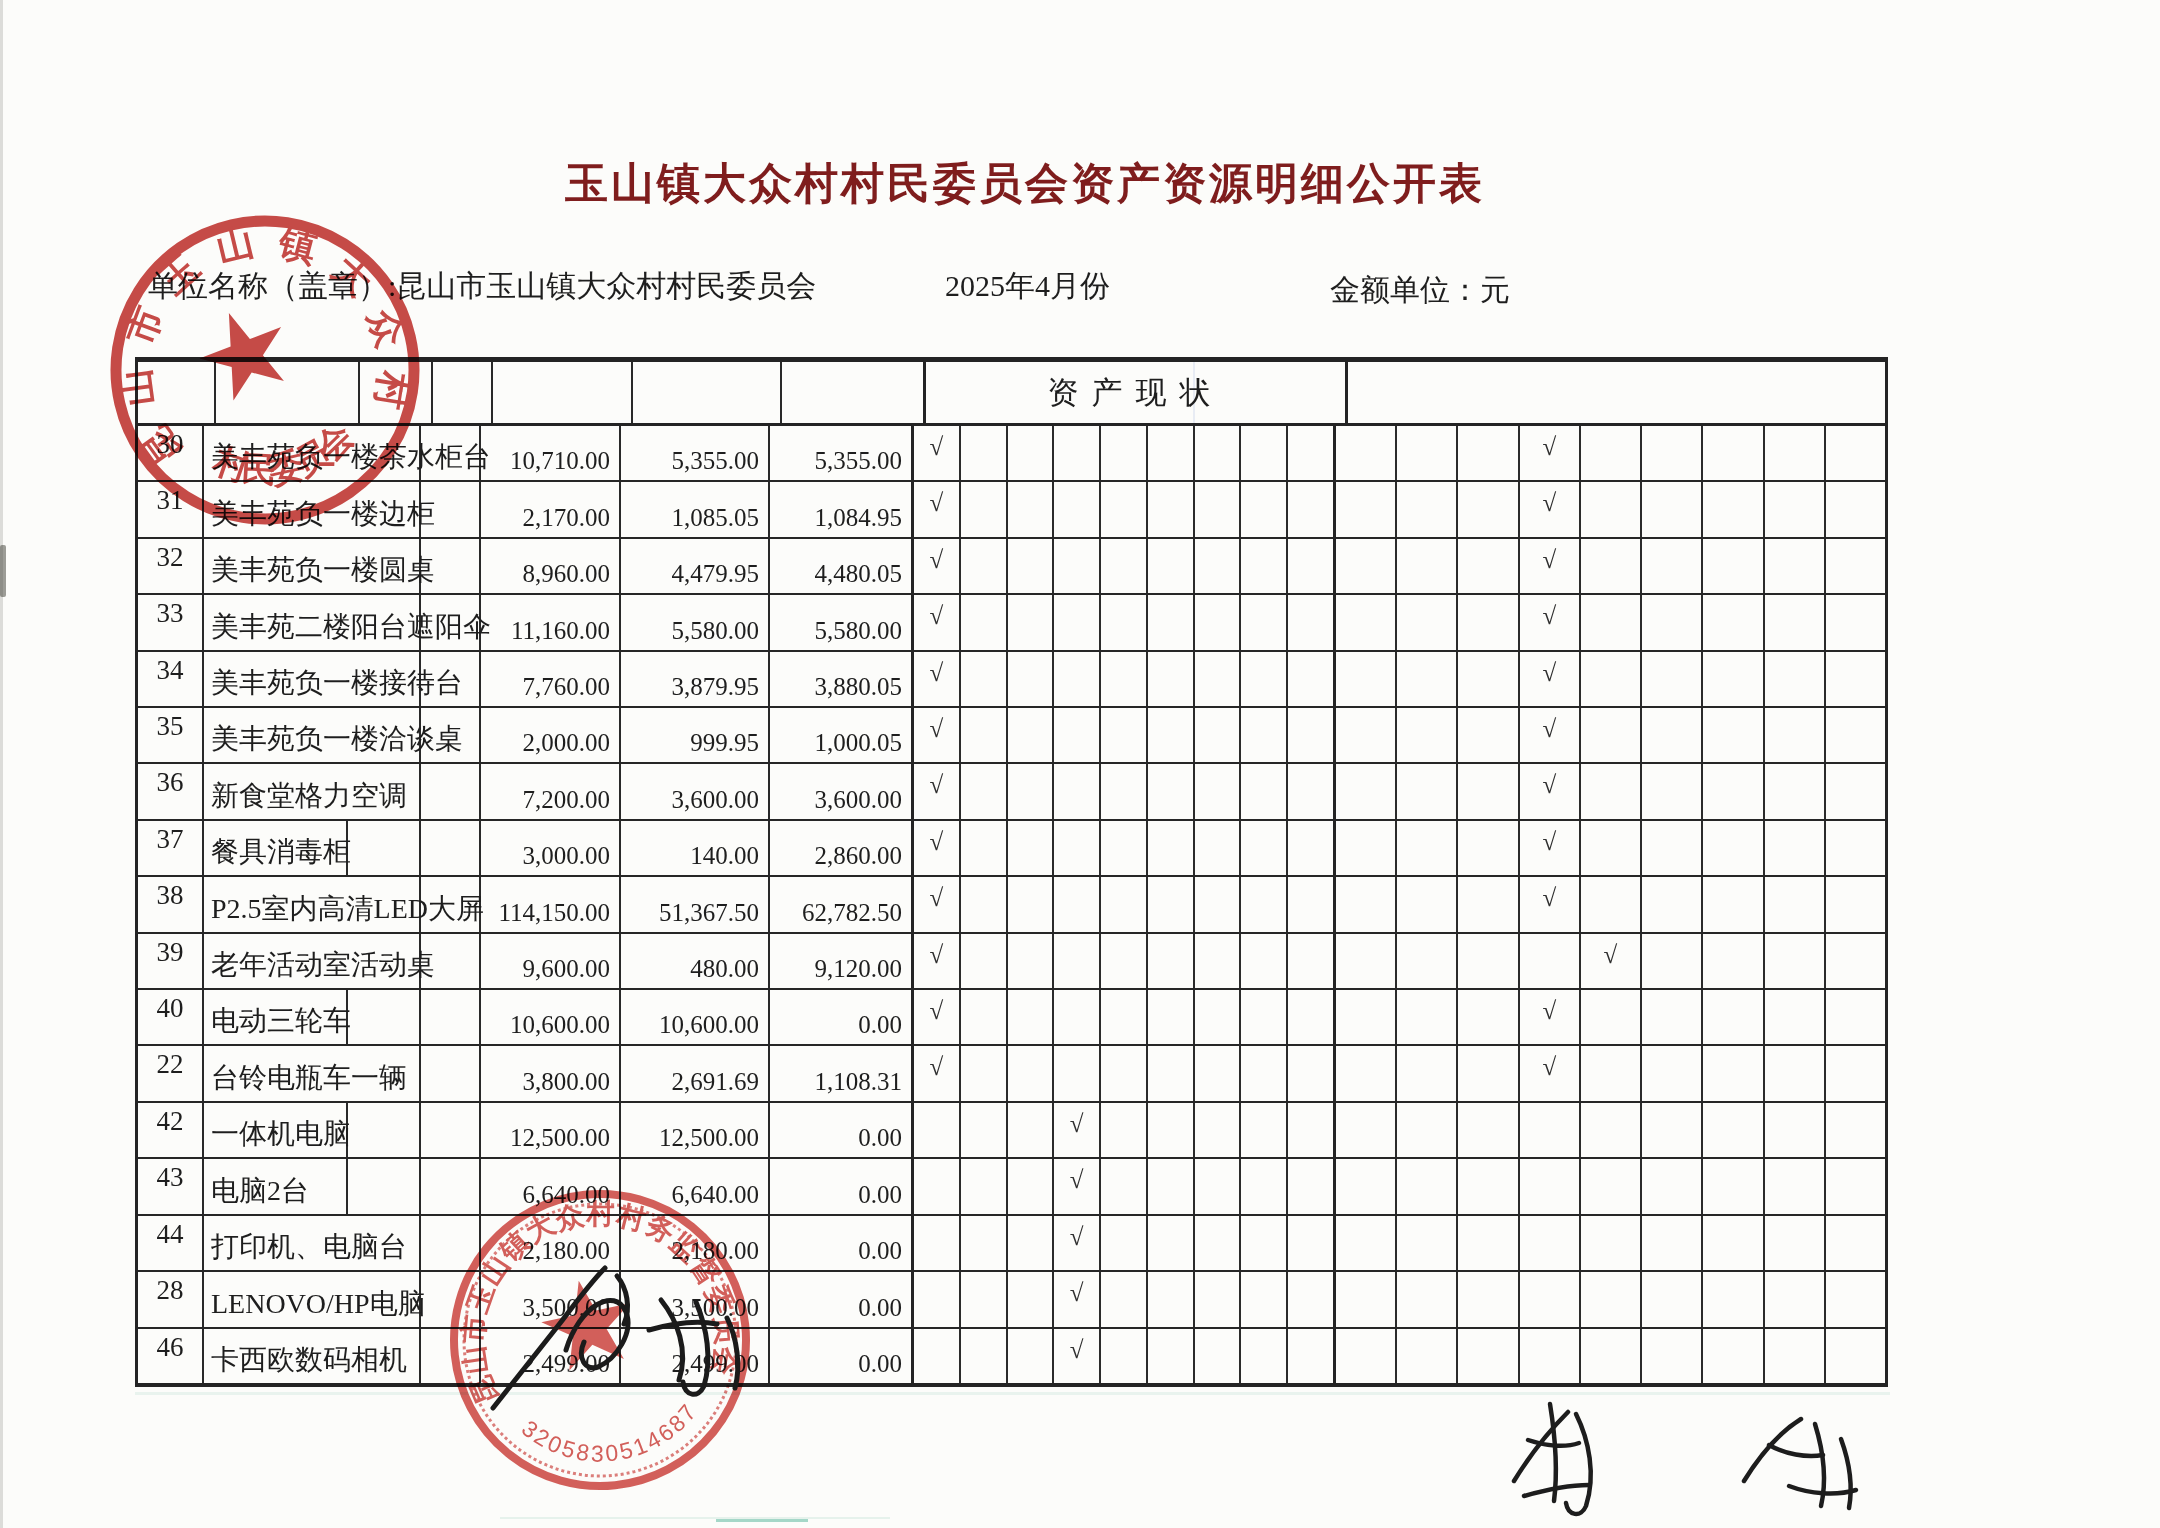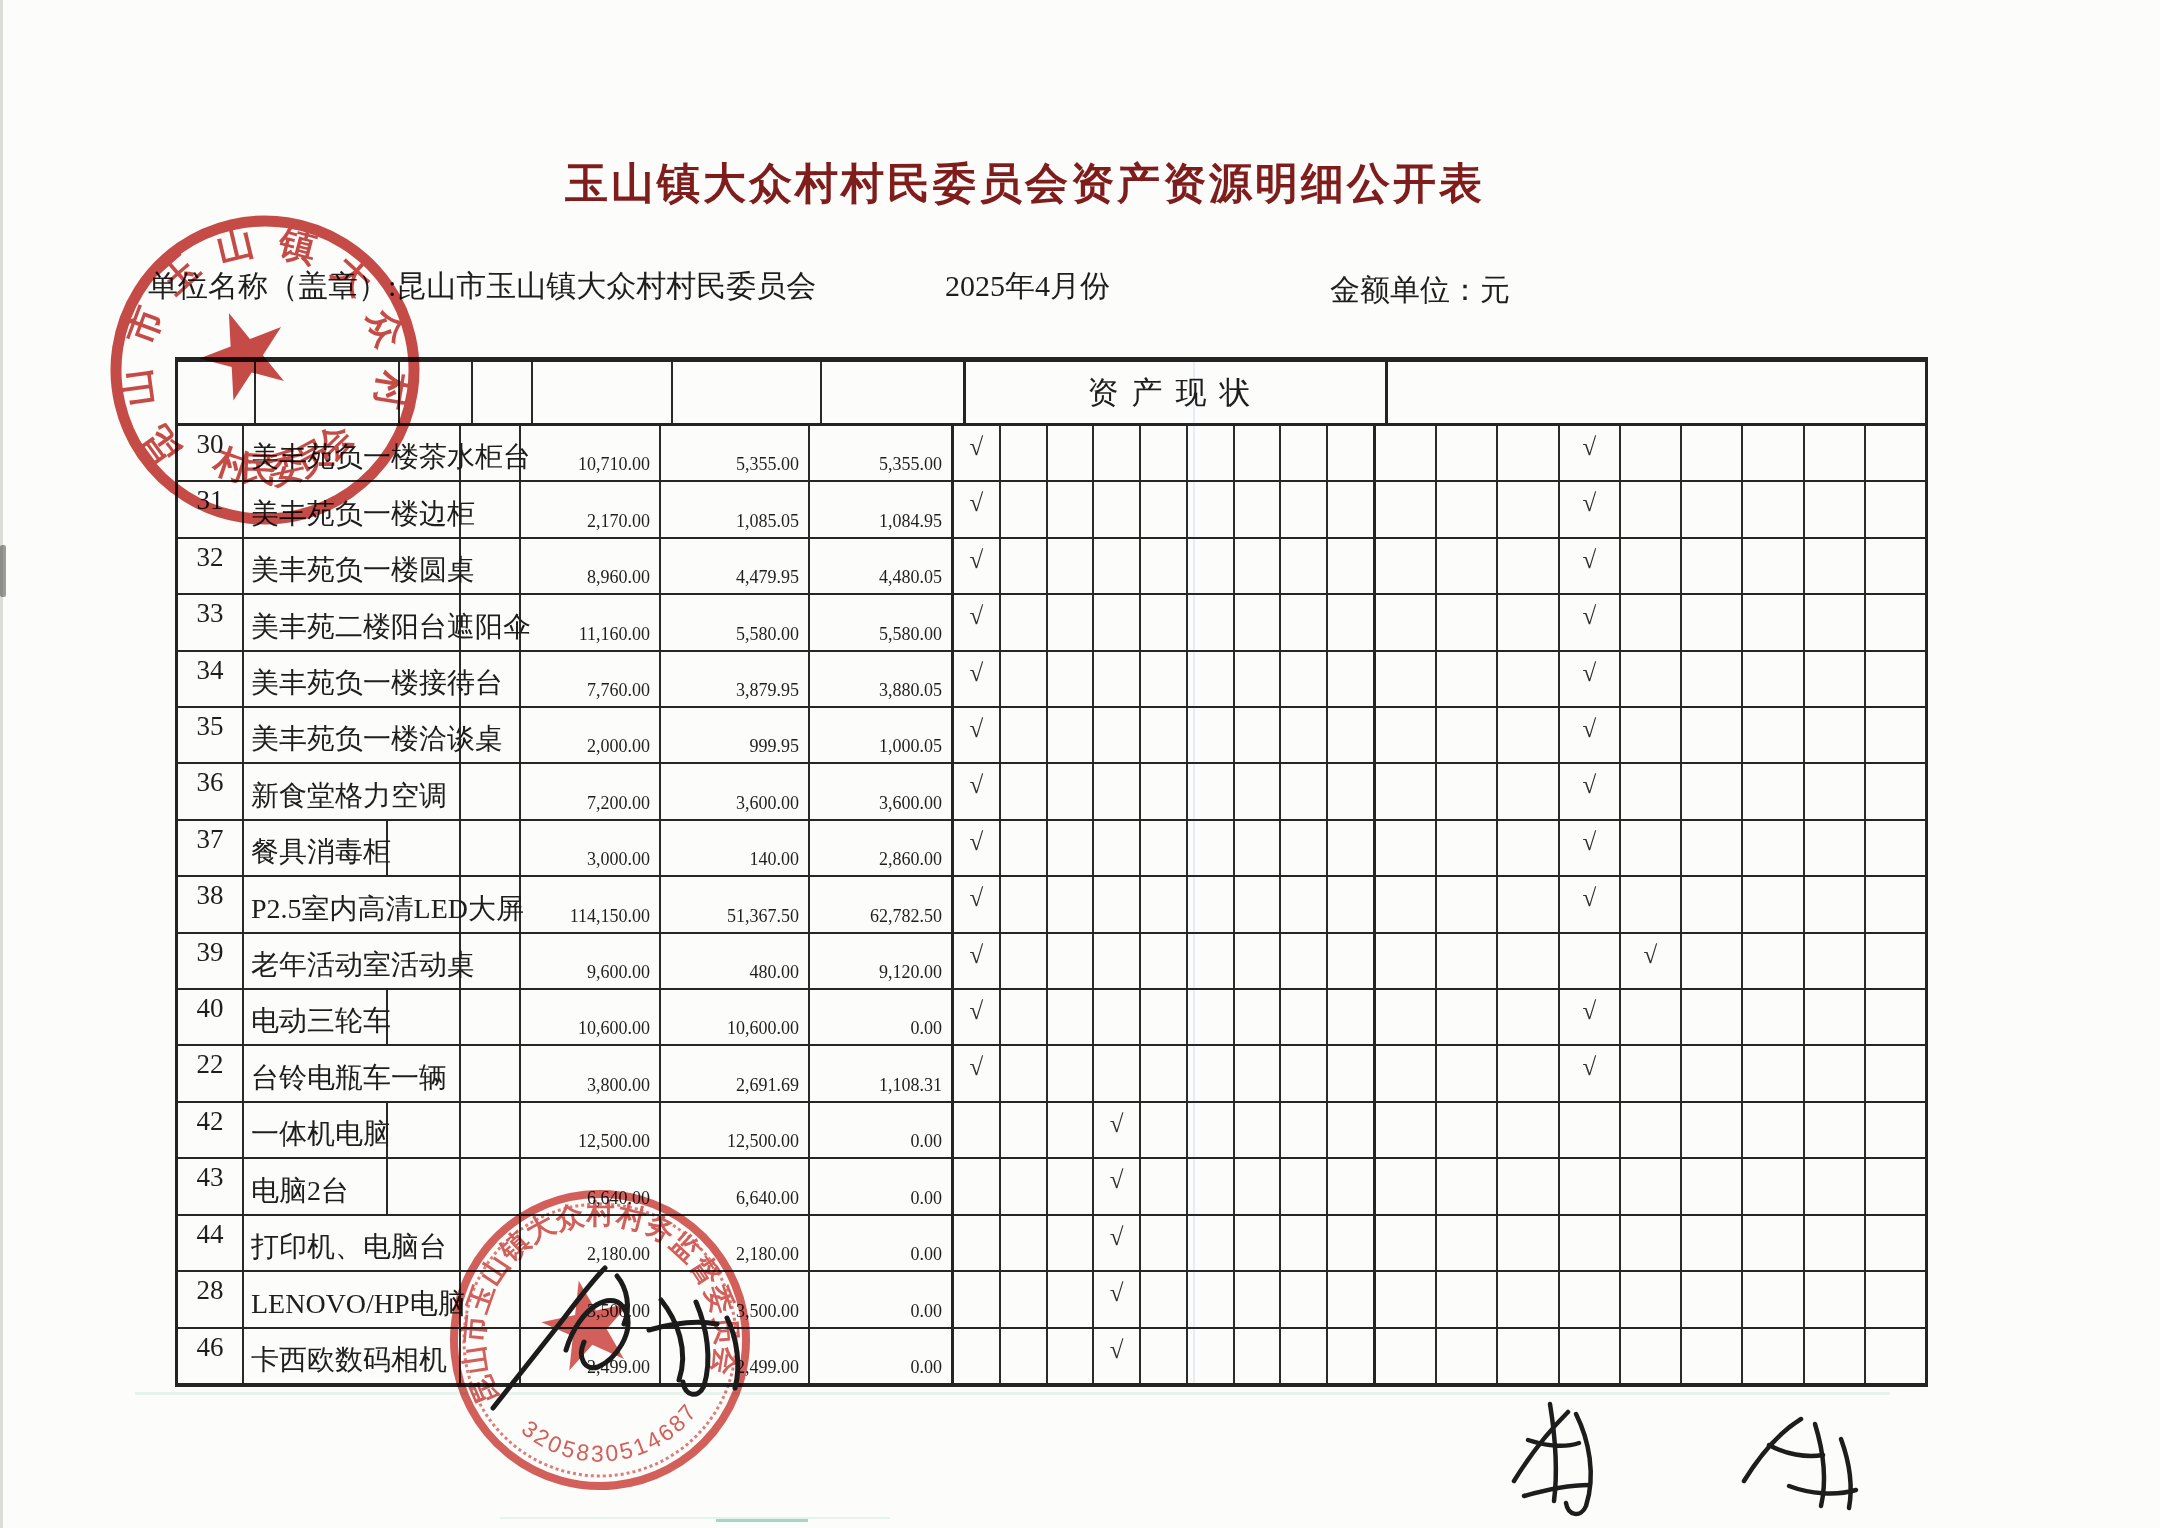--- a/index.html
+++ b/index.html
@@ -11,32 +11,32 @@
              font-family:"Liberation Sans","DejaVu Sans",sans-serif;
              font-weight:bold;font-size:43px;letter-spacing:3px;color:#7f1d1d;}
   .meta-line{position:absolute;top:266px;left:0;width:2160px;height:40px;font-size:30px;}
   .meta-unit{position:absolute;left:148px;top:0;}
   .meta-period{position:absolute;left:945px;top:0;text-align:right;}
   .meta-amount{position:absolute;left:1330px;top:4px;}
 
   
   .sheet{position:absolute;left:135px;top:357px;width:1753px;height:1030px;box-sizing:border-box;
          border:3px solid #242424;border-top-width:5px;border-bottom-width:4px;
-         display:flex;flex-direction:column;z-index:10;background:transparent;margin-left:40px;}
+         display:flex;flex-direction:column;z-index:10;background:transparent;}
   .trow{display:flex;flex:1;border-bottom:2px solid #262626;box-sizing:border-box;position:relative;}
   .trow:last-child{border-bottom:none;}
   .hrow{flex:none;height:64px;border-bottom:3px solid #242424;display:flex;box-sizing:border-box;}
   .cell{box-sizing:border-box;border-right:2px solid #292929;position:relative;flex:none;}
   .c-seq{width:66px;text-align:center;padding-top:3px;font-size:27px;}
   .c-name{width:144px;border-right-color:transparent;}
   .c-name.divided{border-right-color:#292929;}
   .c-a{width:73px;}
   .c-b{width:60px;}
   .c-v{display:flex;align-items:flex-end;justify-content:flex-end;
-       padding:0 9px 5px 11px;font-size:18px;}
+       padding:0 9px 5px 11px;font-size:25px;}
   .c-v1{width:140px;}
   .c-v2{width:149px;}
   .c-v3{width:144px;border-right-width:3px;border-right-color:#242424;}
   .nm{position:absolute;left:7px;bottom:4px;white-space:nowrap;font-size:28px;z-index:3;}
   .secwrap{display:flex;}
   .sec-status{width:422px;border-right:3px solid #242424;box-sizing:border-box;}
   .sec-usage{flex:1;border-right:none;}
   .mini{flex:1;border-right:2px solid #2b2b2b;box-sizing:border-box;
         display:flex;justify-content:center;align-items:flex-start;}
   .mini:last-child{border-right:none;}

